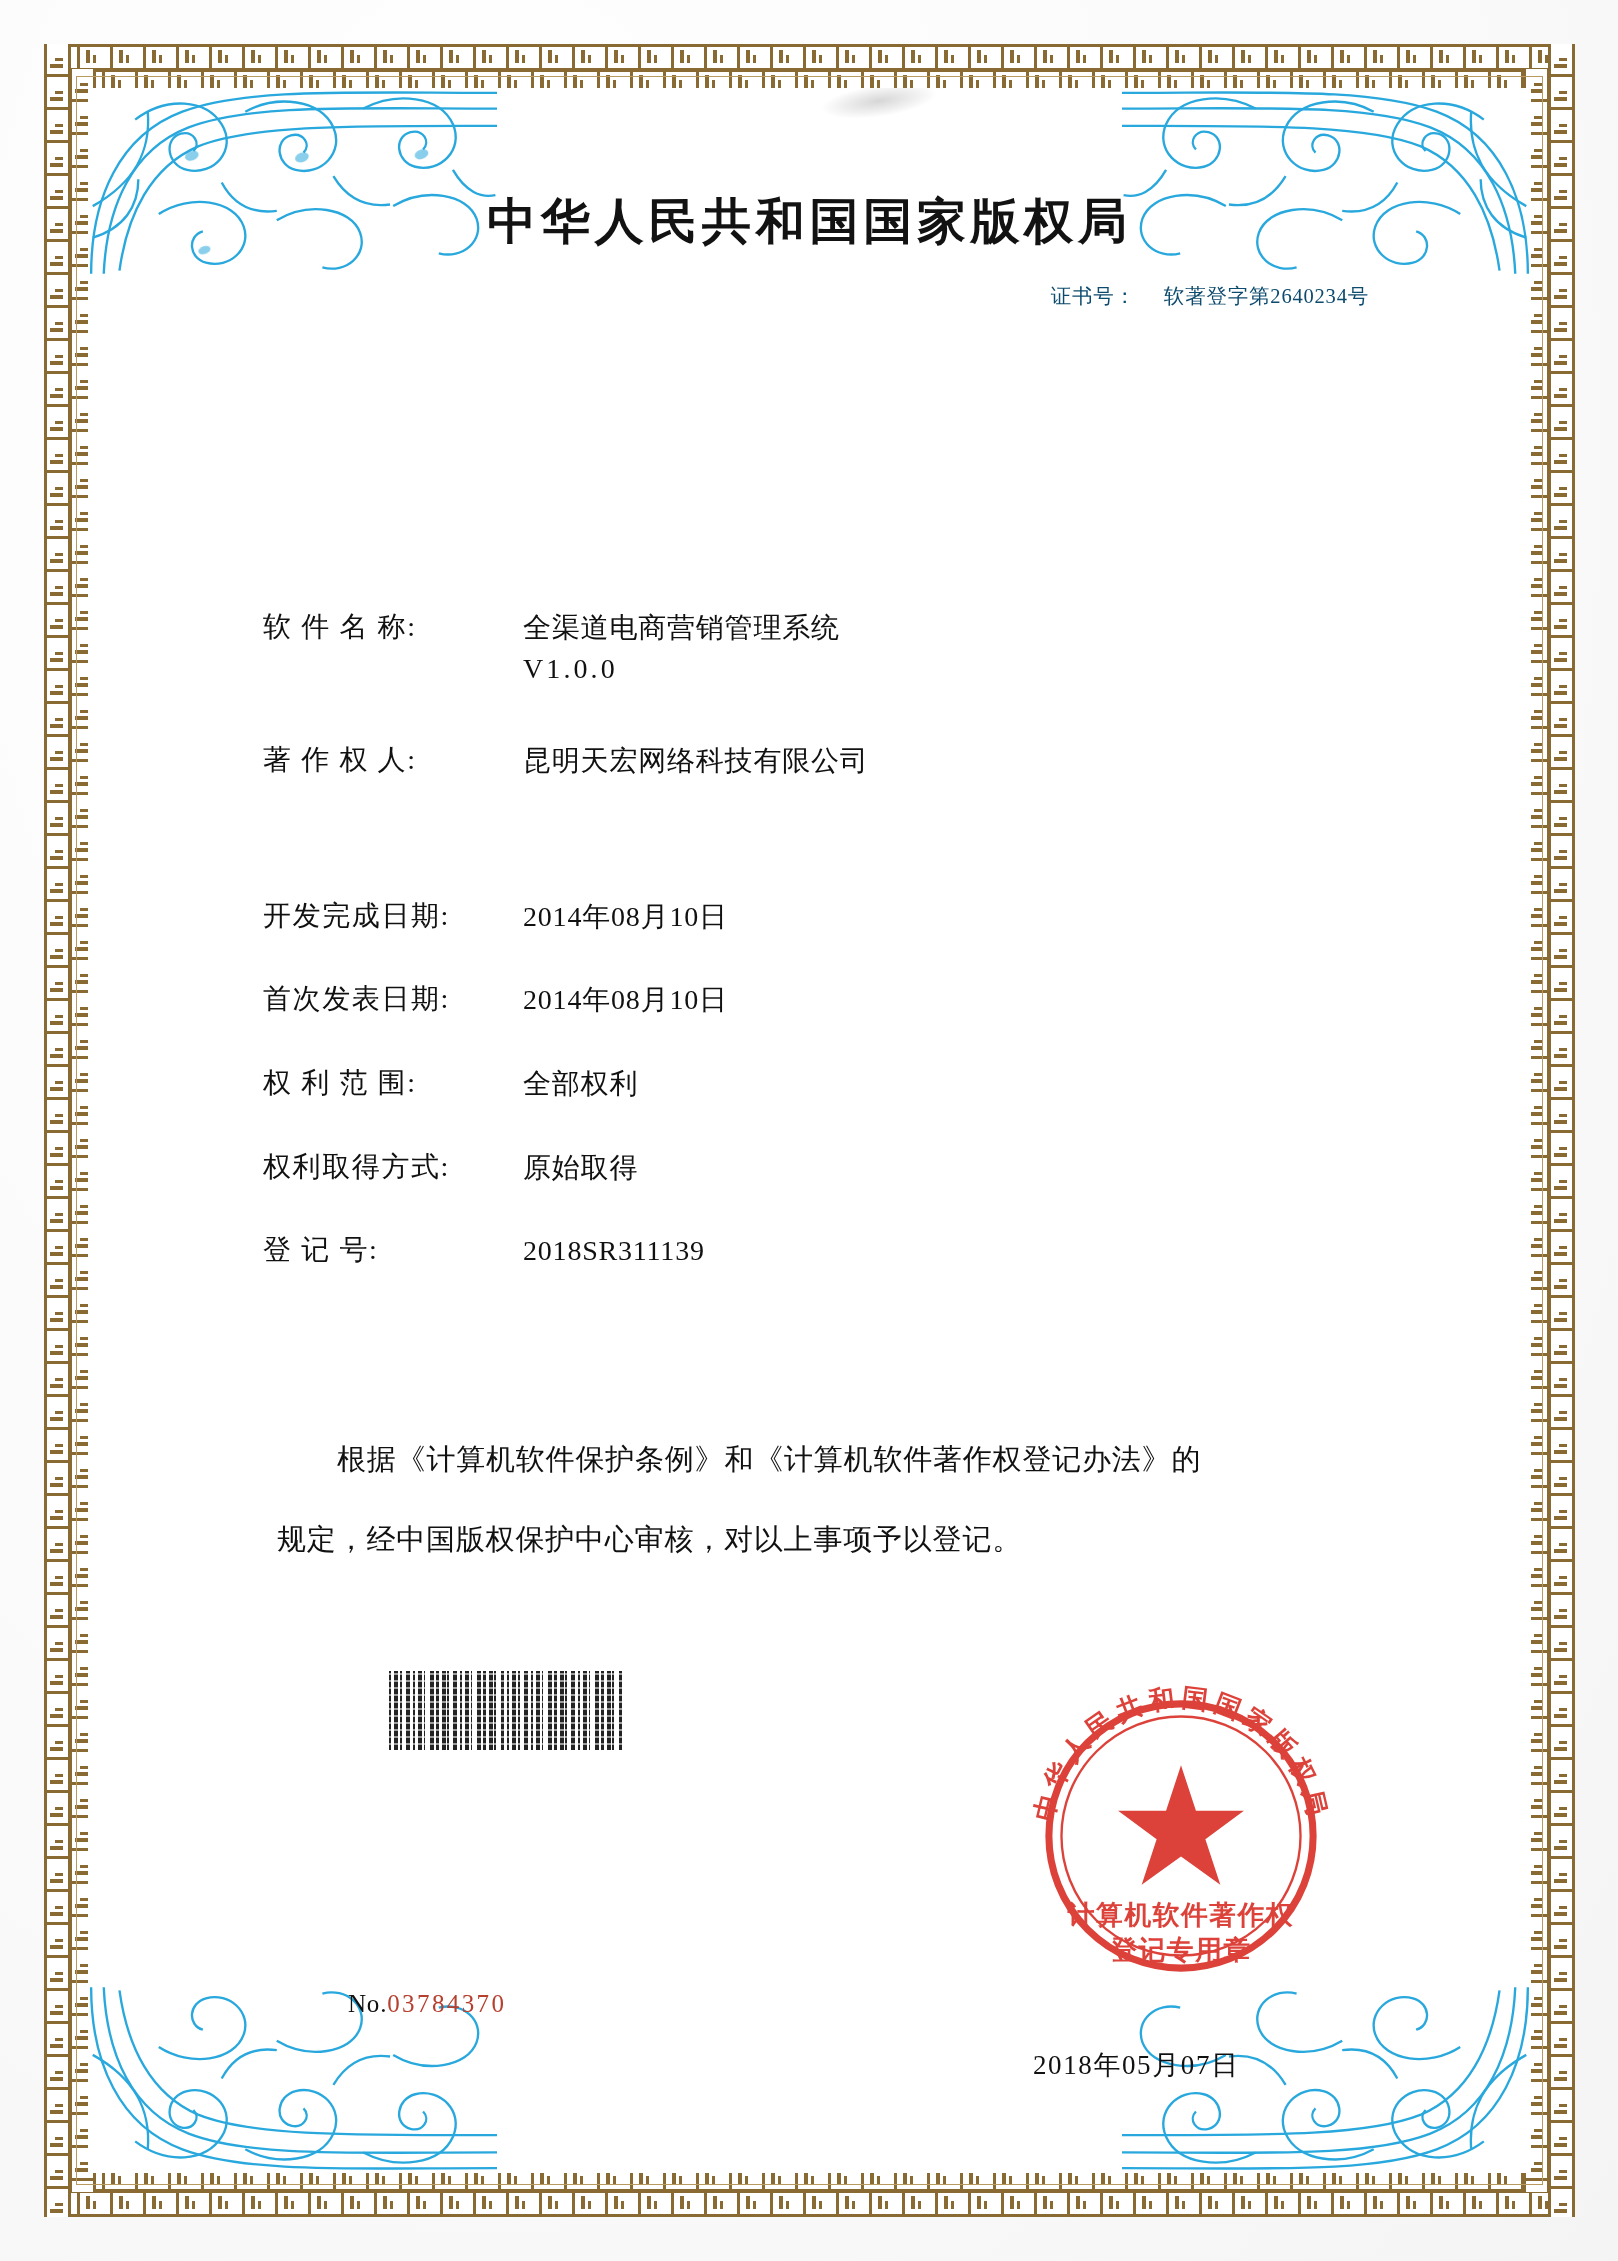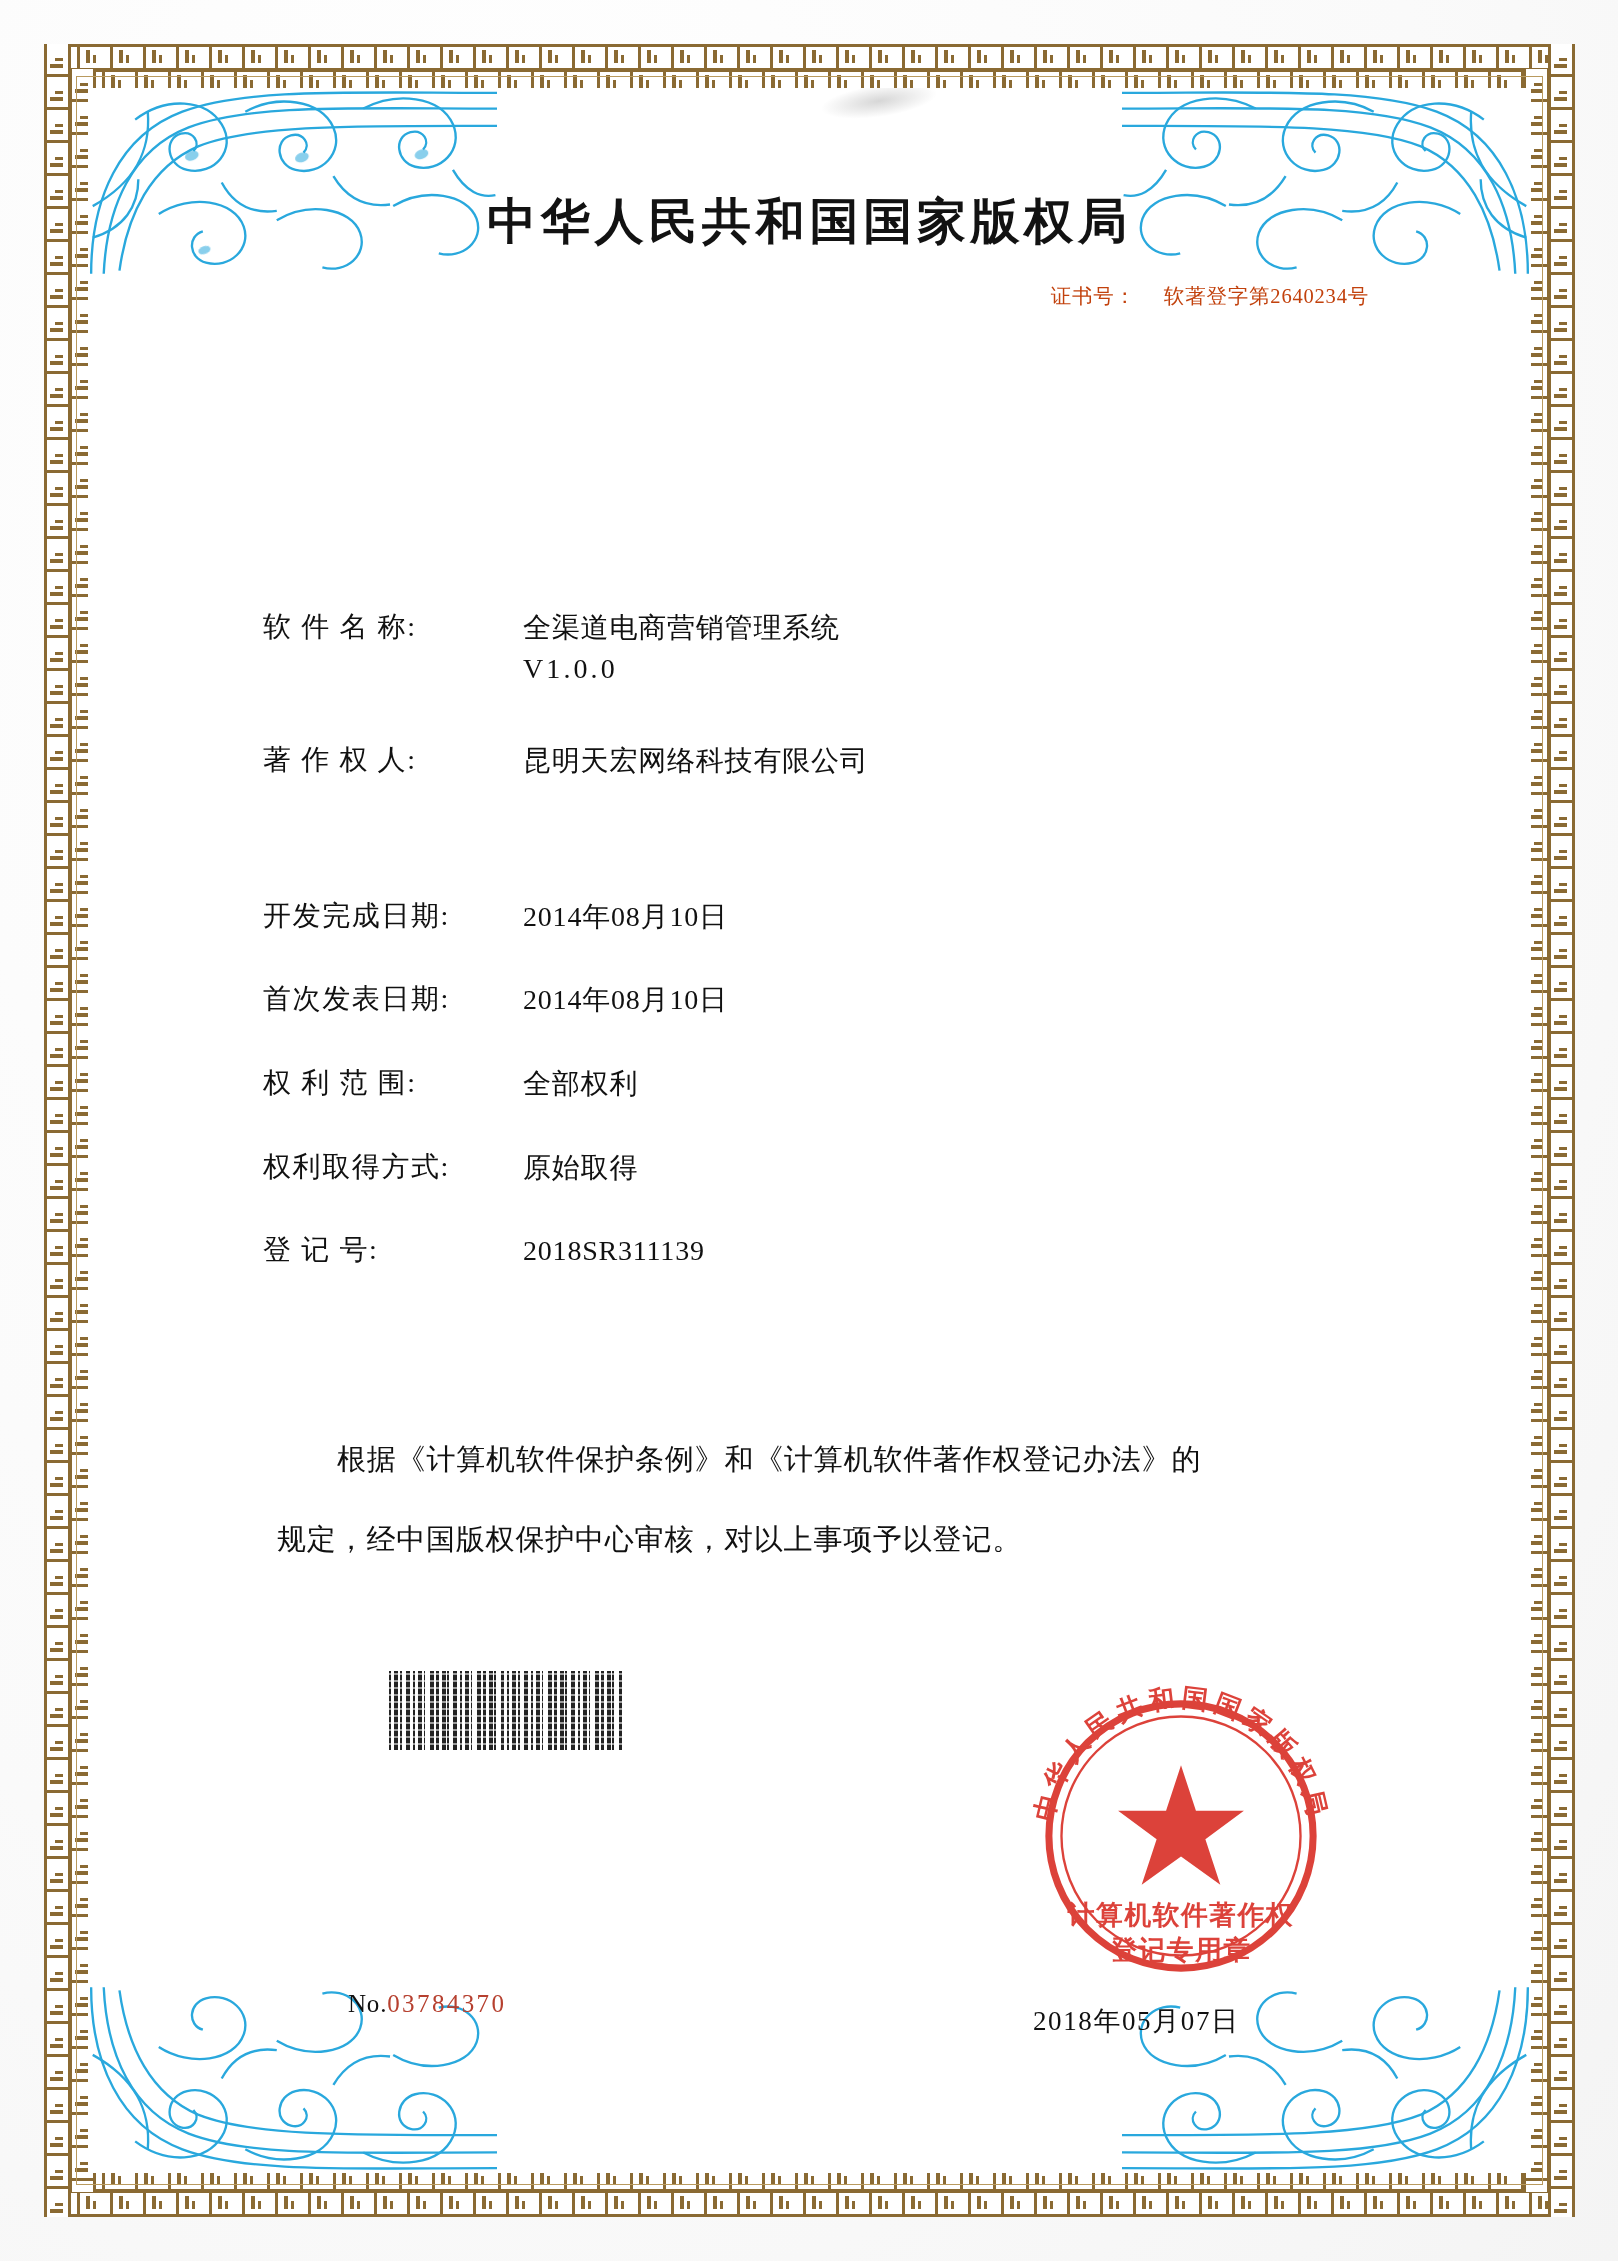--- a/index.html
+++ b/index.html
@@ -147,21 +147,21 @@
     font-weight: bold;
     letter-spacing: 6.3px;
     color: #0d0d0d;
   }
   .cert-no {
     margin-top: 27px;
     padding-right: 162px;
     text-align: right;
     font-size: 20.5px;
     letter-spacing: 0.8px;
-    color: #c2410c;
+    color: #0c4a6e;
   }
   .cert-no .cn-label { margin-right: 22px; }
 
   
   .fields {
     position: absolute;
     left: 175px;
     right: 118px;
     top: 520px;
   }
@@ -254,21 +254,21 @@
     color: #111;
     letter-spacing: 0.8px;
   }
   .footer-no .num {
     color: #b6402f;
     letter-spacing: 2.4px;
   }
   .footer-date {
     position: absolute;
     left: 945px;
-    top: 1915px;
+    top: 1959px;
     font-size: 27px;
     color: #111;
     letter-spacing: 1.6px;
   }
 
   
   .smudge {
     position: absolute;
     left: 732px;
     top: -3.1px;

